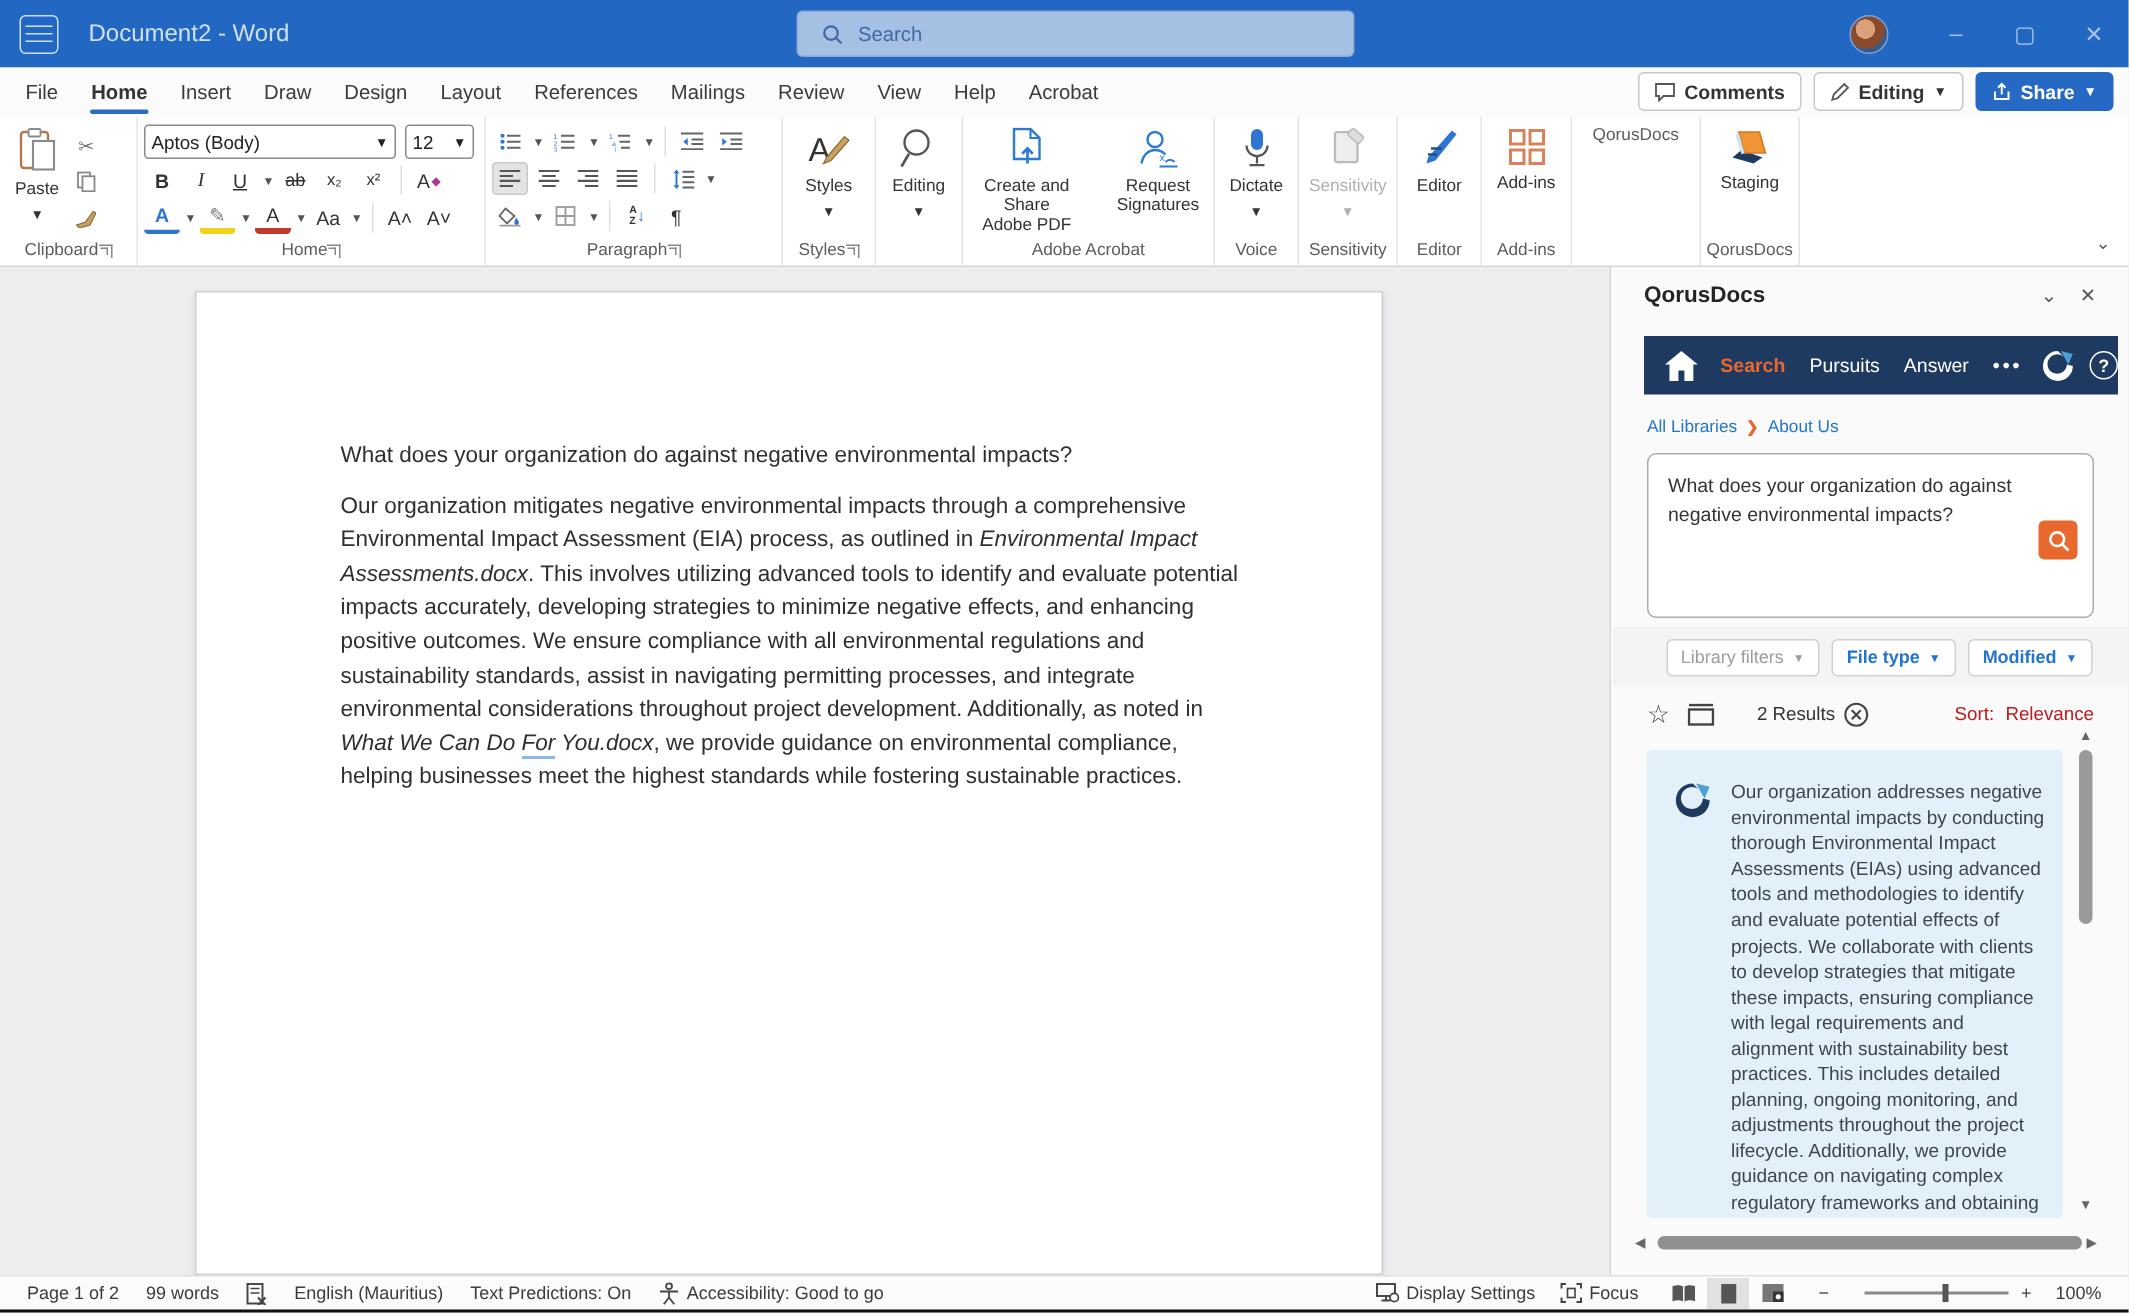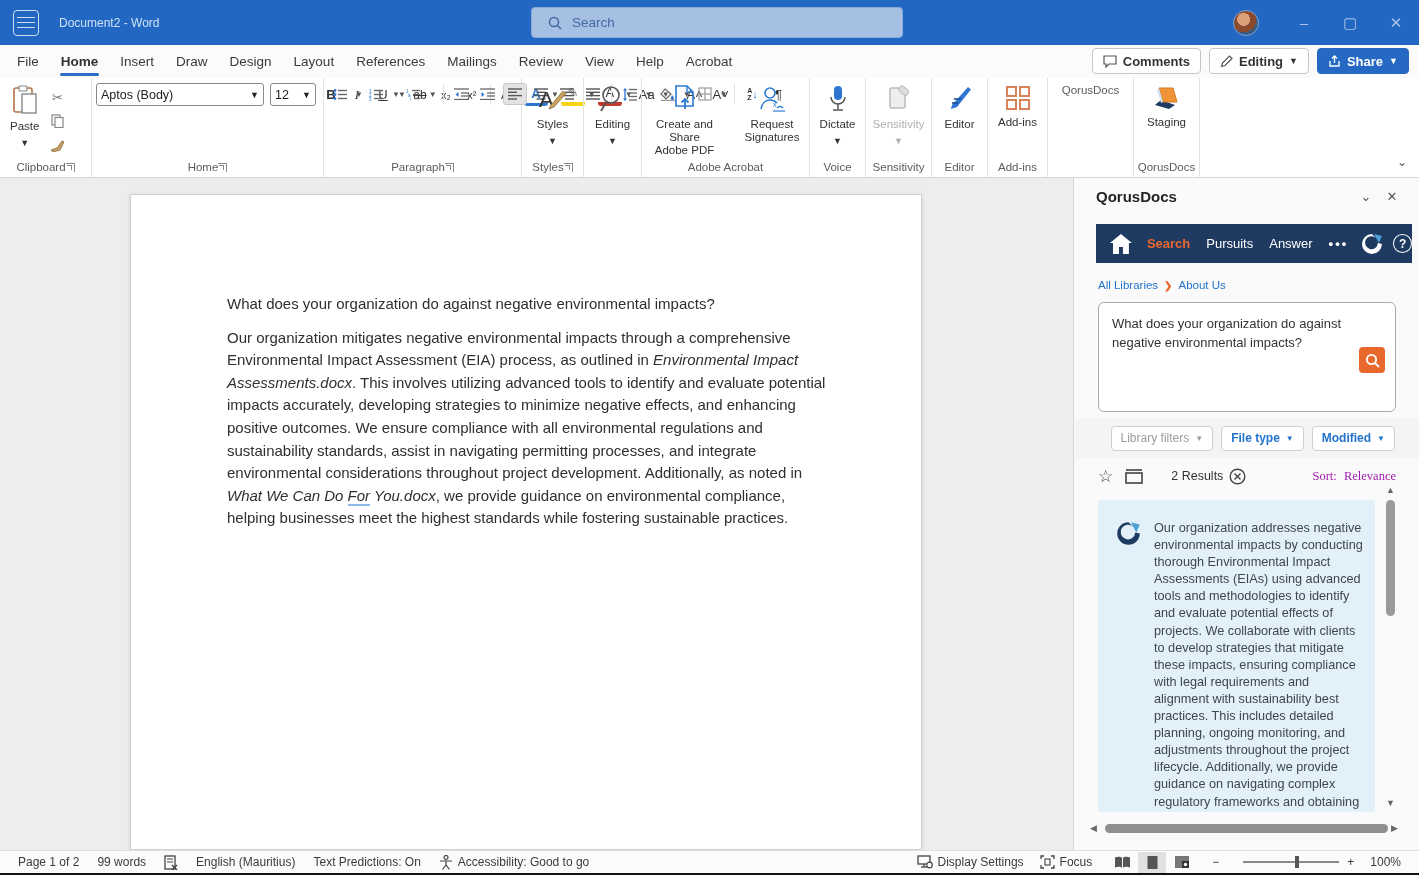--- a/index.html
+++ b/index.html
@@ -2,21 +2,21 @@
 <html><head>
 <meta charset="utf-8">
 <style>
   * { margin:0; padding:0; box-sizing:border-box; }
   html,body { width:1419px; height:875px; overflow:hidden; font-family:"Liberation Sans", sans-serif; background:#ededef; }
 
   
   .titlebar { position:absolute; left:0; top:0; width:1419px; height:45px; background:#2268c3; display:flex; align-items:center; }
   .word-app-icon { width:26px; height:26px; margin-left:13px; border:1.6px solid #cfe0f5; border-radius:4px; display:flex; flex-direction:column; justify-content:space-evenly; padding:3px; }
   .word-app-icon i { display:block; height:1.5px; background:#cfe0f5; }
-  .tb-title { color:#cfe0f5; font-size:12px; margin-left:20px; }
+  .tb-title { color:#cfe0f5; font-size:16px; margin-left:20px; }
   .tb-search { position:absolute; left:531px; top:7px; width:372px; height:31px; background:#a6c0e4; border:1px solid #87abd9; border-radius:4px; display:flex; align-items:center; color:#44699f; font-size:13.5px; }
   .tb-search svg { margin:0 10px 0 16px; }
   .tb-right { position:absolute; right:0; top:0; height:45px; display:flex; align-items:center; }
   .avatar { width:26px; height:26px; border-radius:50%; background:radial-gradient(circle at 40% 35%, #d9a07a 0 30%, #8a4a2e 31% 60%, #3c5a80 61% 100%); border:1px solid #7ba2d6; margin-right:22px; }
   .winbtn { width:46px; height:45px; display:flex; align-items:center; justify-content:center; color:#a9c4e8; font-size:15px; }
 
   
   .tabrow { position:absolute; left:0; top:45px; width:1419px; height:33px; background:#fbfbfb; display:flex; align-items:center; }
   .mtab { padding:0 11px; font-size:13.5px; color:#3b3b3b; height:33px; display:flex; align-items:center; position:relative; }
   .mtab.active { font-weight:bold; color:#333; }
@@ -29,21 +29,21 @@
   
   .ribbon { position:absolute; left:0; top:78px; width:1419px; height:100px; background:#fff; border-bottom:1px solid #d6d6d6; display:flex; }
   .rgroup { display:flex; flex-direction:column; border-right:1px solid #e3e3e3; padding:2px 4px 0 4px; }
   .rbody { flex:1; display:flex; align-items:flex-start; }
   .rlabel { height:20px; display:flex; align-items:center; justify-content:center; gap:0; font-size:11.5px; color:#5c5c5c; }
   .bigbtn { display:flex; flex-direction:column; align-items:center; justify-content:flex-start; padding:5px 6px 0 6px; font-size:11.5px; color:#333; text-align:center; line-height:13px; gap:4px; }
   .bigbtn .cap { margin-top:1px; }
   .smallbtn { width:24px; height:22px; display:flex; align-items:center; justify-content:center; font-size:13px; color:#333; border-radius:3px; }
   .smallbtn.sel { background:#e3e3e3; border:1px solid #c9c9c9; }
   .combo { border:1px solid #8a8a8a; border-radius:3px; height:23px; display:flex; align-items:center; font-size:12.5px; color:#222; padding:0 4px; justify-content:space-between; background:#fff; }
-  .fontrows { display:flex; flex-direction:row; gap:3px; padding-top:3px; }
+  .fontrows { display:flex; flex-direction:column; gap:3px; padding-top:3px; }
   .frow { display:flex; align-items:center; gap:2px; }
   .vdiv { width:1px; height:20px; background:#e0e0e0; margin:0 4px; }
   .glyph-b { font-weight:bold; }
   .glyph-i { font-style:italic; font-family:"Liberation Serif", serif; }
   .glyph-u { text-decoration:underline; }
   .glyph-strike { text-decoration:line-through; font-size:12px; }
   .ul-blue { border-bottom:3px solid #2e75d1; padding-bottom:0px; font-weight:bold; color:#2e75d1; }
   .ul-yellow { border-bottom:4px solid #f3d218; }
   .ul-red { border-bottom:4px solid #c0392b; }
   .caret-s { font-size:8px; color:#555; margin-left:1px; }
@@ -74,21 +74,21 @@
   .bc-sep { color:#e8682e; font-size:10px; font-weight:bold; }
   .querybox { position:absolute; left:24px; top:124px; width:298px; height:110px; border:1px solid #ababab; border-radius:6px; background:#fff; padding:12px 40px 10px 13px; font-size:13px; color:#333; line-height:18.5px; }
   .qsearchbtn { position:absolute; right:10px; top:44px; width:26px; height:26px; background:#e8682e; border-radius:4px; display:flex; align-items:center; justify-content:center; }
   .filterband { position:absolute; left:1px; top:240px; width:344px; height:40px; background:#f4f4f4; display:flex; align-items:center; justify-content:flex-end; gap:8px; padding-right:24px; }
   .fpill { height:25px; border:1px solid #cfcfcf; border-radius:4px; background:#fff; display:flex; align-items:center; gap:6px; padding:0 9px; font-size:12px; }
   .fpill .cdn { font-size:8px; }
   .fpill.disabled { color:#9d9d9d; }
   .fpill.blue { color:#2374cc; font-weight:bold; }
   .resultsrow { position:absolute; left:24px; top:283px; width:298px; height:30px; display:flex; align-items:center; font-size:12.5px; color:#333; }
   .resultsrow .star { font-size:17px; color:#444; margin-right:12px; }
-  .sortlink { margin-left:auto; color:#a21caf;font-family:Liberation Serif, serif; }
+  .sortlink { margin-left:auto; color:#b91c1c; }
   .card { position:absolute; left:24px; top:322px; width:277px; height:312px; background:#e2f0f9; border-radius:3px; padding:20px 12px 0 56px; font-size:12.7px; color:#3f4650; line-height:17.1px; overflow:hidden; }
   .card-logo { position:absolute; left:17px; top:20px; }
   .vscroll { position:absolute; right:22px; top:307px; width:13px; height:325px; display:flex; flex-direction:column; align-items:center; }
   .vscroll .arr { color:#666; font-size:9px; height:12px; }
   .vthumb { width:9px; height:116px; background:#9a9a9a; border-radius:5px; margin-top:3px; }
   .vspacer { flex:1; }
   .hscroll { position:absolute; left:16px; right:16px; top:643px; height:14px; display:flex; align-items:center; }
   .hscroll .arr { color:#666; font-size:9px; width:12px; }
   .hthumb { flex:1; height:9px; background:#8f8f8f; border-radius:5px; margin:0 3px; }
 

